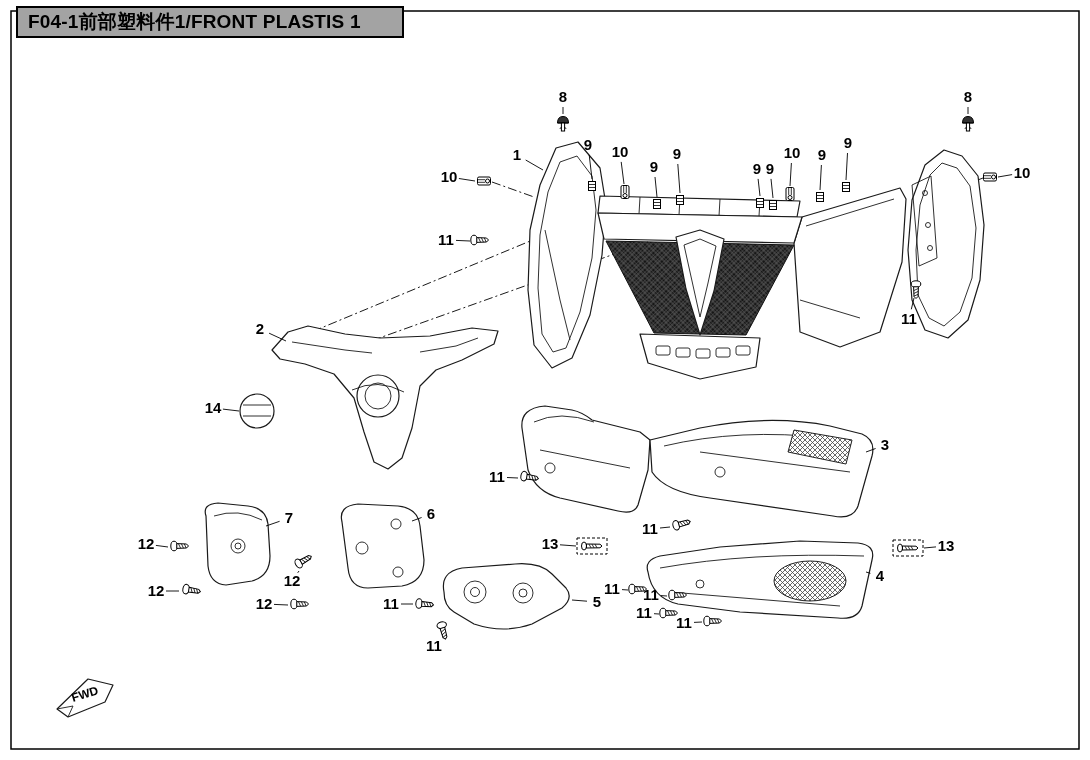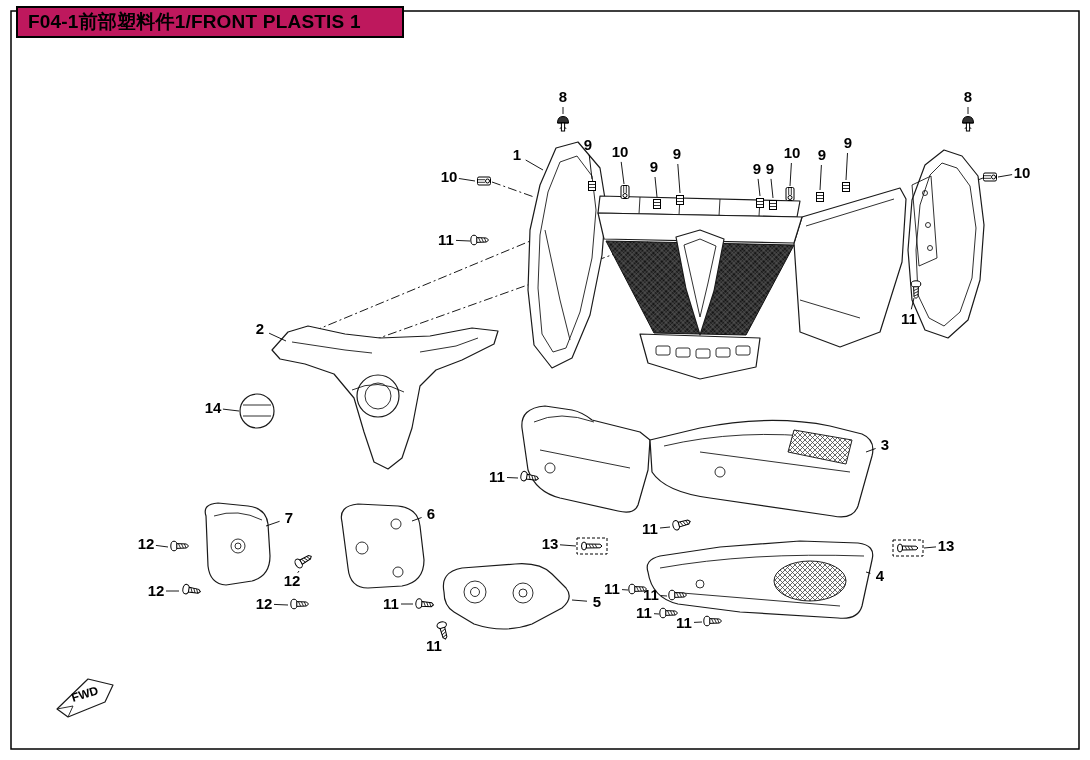--- a/index.html
+++ b/index.html
@@ -3,21 +3,21 @@
 <meta charset="utf-8">
 <style>
   html,body{margin:0;padding:0;}
   body{
     width:1090px;height:760px;position:relative;background:#ffffff;
     font-family:"Liberation Sans",sans-serif;overflow:hidden;
   }
   #stage{position:absolute;left:0;top:0;width:1090px;height:760px;}
   .title-box{
     position:absolute;left:16px;top:6px;width:388px;height:32px;
-    border:2px solid #000;background:#be185d;box-sizing:border-box;
+    border:2px solid #000;background:#a3a3a3;box-sizing:border-box;
     display:flex;align-items:center;padding-left:10px;
     font-weight:bold;font-size:19px;color:#000;letter-spacing:0.2px;
     z-index:2;white-space:nowrap;
   }
   svg{display:block;}
   .part{fill:#ffffff;stroke:#1a1a1a;stroke-width:1.2;stroke-linejoin:round;}
   .detail{fill:none;stroke:#1a1a1a;stroke-width:0.9;stroke-linejoin:round;}
   .fw{fill:#ffffff;stroke:#000;stroke-width:1;}
   .ln{fill:none;stroke:#000;stroke-width:0.8;}
   #leaders line{stroke:#000;stroke-width:0.9;}

